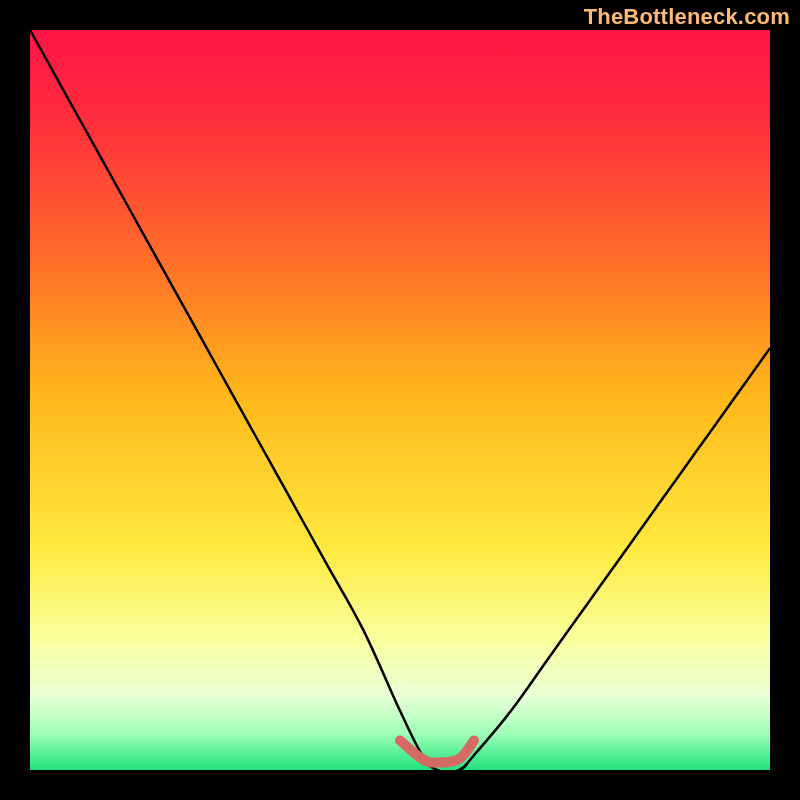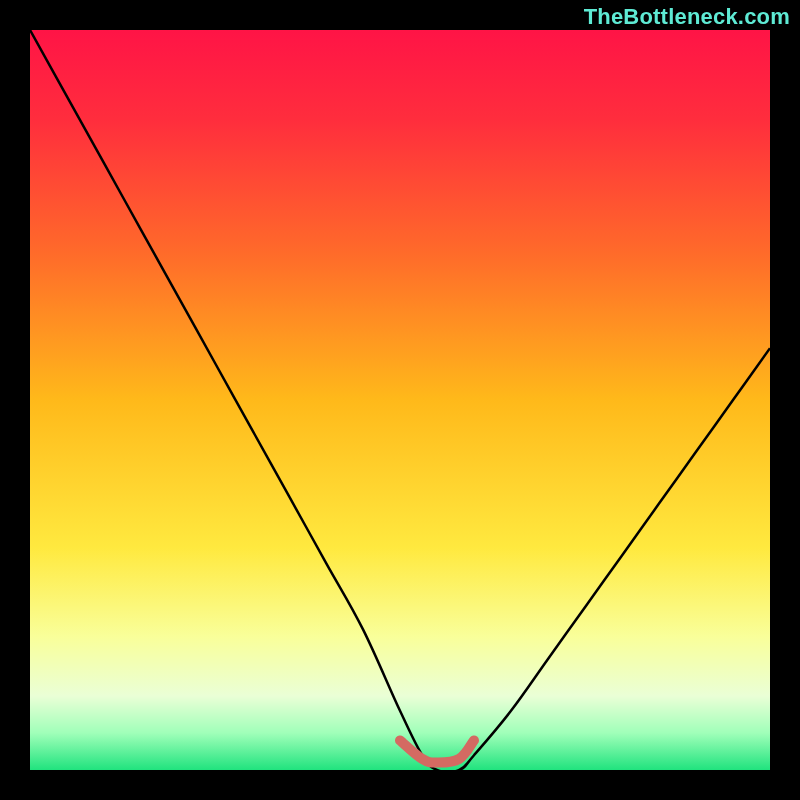--- a/index.html
+++ b/index.html
@@ -14,21 +14,21 @@
   .frame {
     position: relative;
     width: 800px;
     height: 800px;
     background: #000;
   }
   .watermark {
     position: absolute;
     top: 4px;
     right: 10px;
-    color: #5eead4;
+    color: #fdba74;
     font-size: 22px;
     font-weight: 600;
     letter-spacing: 0.2px;
     z-index: 10;
   }
   .plot-area {
     position: absolute;
     left: 30px;
     top: 30px;
     width: 740px;

